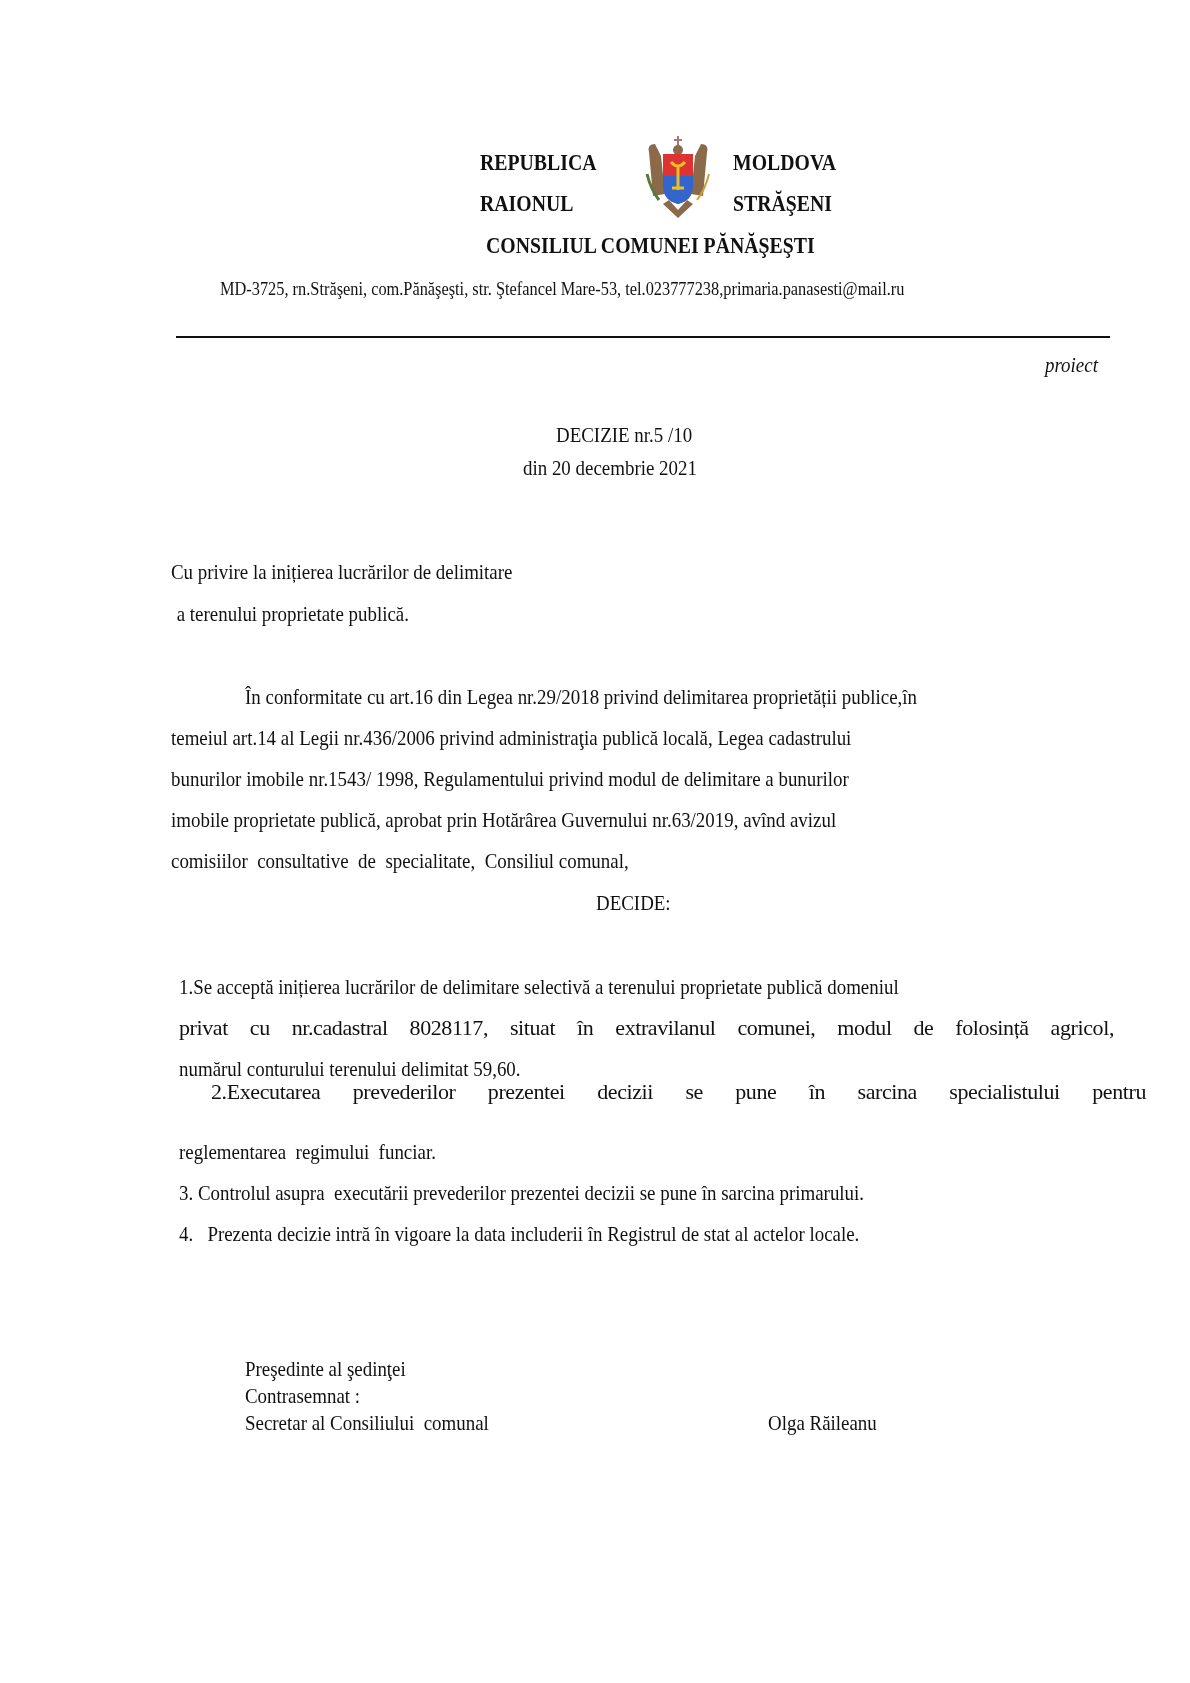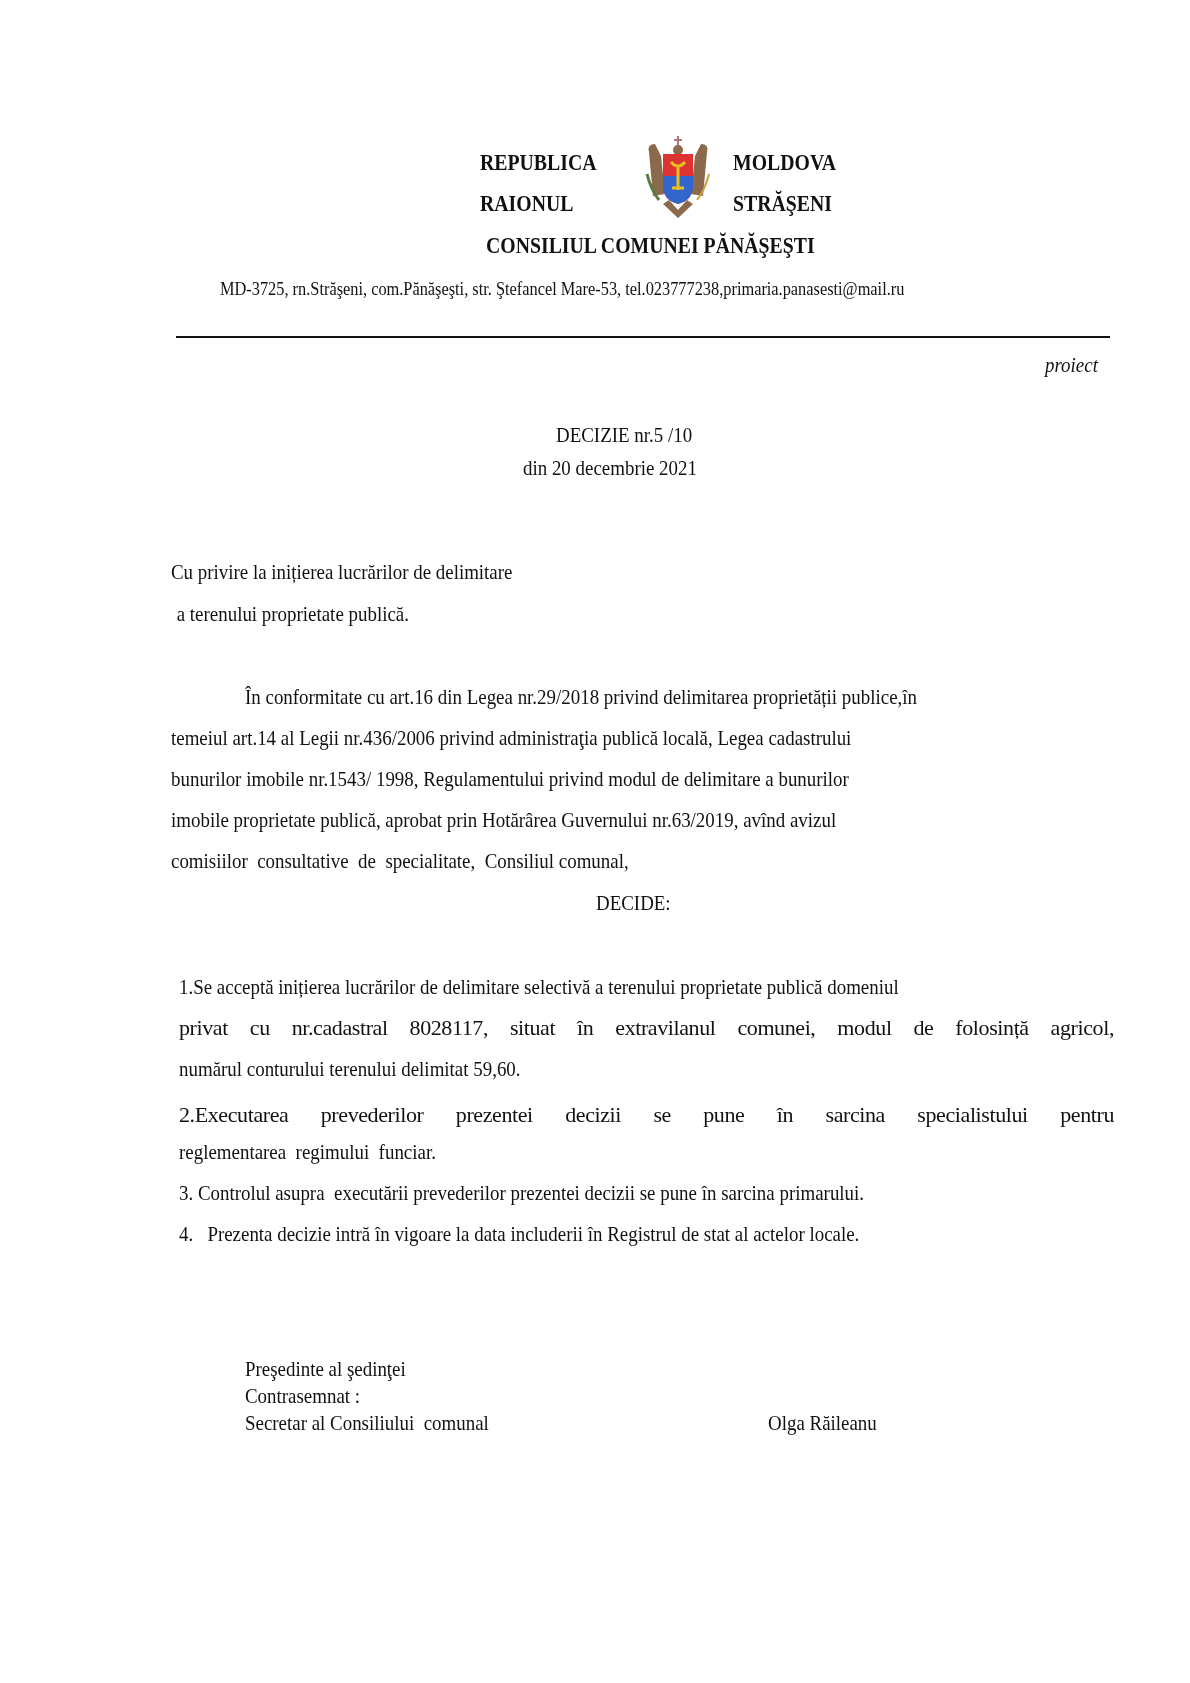--- a/index.html
+++ b/index.html
@@ -49,21 +49,21 @@
 <div class="abs t cond" style="left:171px;top:725px;">temeiul  art.14 al Legii nr.436/2006  privind   administraţia  publică  locală,  Legea cadastrului</div>
 <div class="abs t cond" style="left:171px;top:766px;">bunurilor imobile nr.1543/ 1998,  Regulamentului privind modul de delimitare a bunurilor</div>
 <div class="abs t cond" style="left:171px;top:807px;">imobile proprietate publică, aprobat prin Hotărârea Guvernului  nr.63/2019, avînd  avizul</div>
 <div class="abs t cond" style="left:171px;top:848px;white-space:pre;">comisiilor  consultative  de  specialitate,  Consiliul comunal,</div>
 
 <div class="abs t cond" style="left:596px;top:890px;">DECIDE:</div>
 
 <div class="abs t cond" style="left:179px;top:974px;">1.Se acceptă inițierea lucrărilor de delimitare selectivă a terenului proprietate publică domeniul</div>
 <div class="just" style="top: 1015px; transform: none; letter-spacing: -0.4px; word-spacing: 0px;"><span>privat cu nr.cadastral 8028117, situat în extravilanul comunei, modul de folosință agricol,</span></div>
 <div class="abs t cond" style="left:179px;top:1056px;">numărul conturului terenului delimitat 59,60.</div>
-<div class="just" style="top: 1102px; transform: none; letter-spacing: -0.4px; word-spacing: 0px;"><span>2.Executarea prevederilor prezentei decizii se pune în sarcina specialistului pentru</span></div>
+<div class="just" style="top: 1079px; transform: none; letter-spacing: -0.4px; word-spacing: 0px; margin-left: 32px;"><span>2.Executarea prevederilor prezentei decizii se pune în sarcina specialistului pentru</span></div>
 <div class="abs t cond" style="left:179px;top:1139px;white-space:pre;">reglementarea  regimului  funciar.</div>
 <div class="abs t cond" style="left:179px;top:1180px;white-space:pre;">3. Controlul asupra  executării prevederilor prezentei decizii se pune în sarcina primarului.</div>
 <div class="abs t cond" style="left:179px;top:1221px;white-space:pre;">4.   Prezenta decizie intră în vigoare la data includerii în Registrul de stat al actelor locale.</div>
 
 <div class="abs t cond" style="left:245px;top:1356px;">Preşedinte al şedinţei</div>
 <div class="abs t cond" style="left:245px;top:1383px;">Contrasemnat :</div>
 <div class="abs t cond" style="left:245px;top:1410px;white-space:pre;">Secretar al Consiliului  comunal</div>
 <div class="abs t cond" style="left:768px;top:1410px;">Olga Răileanu</div>
 
 </body></html>

